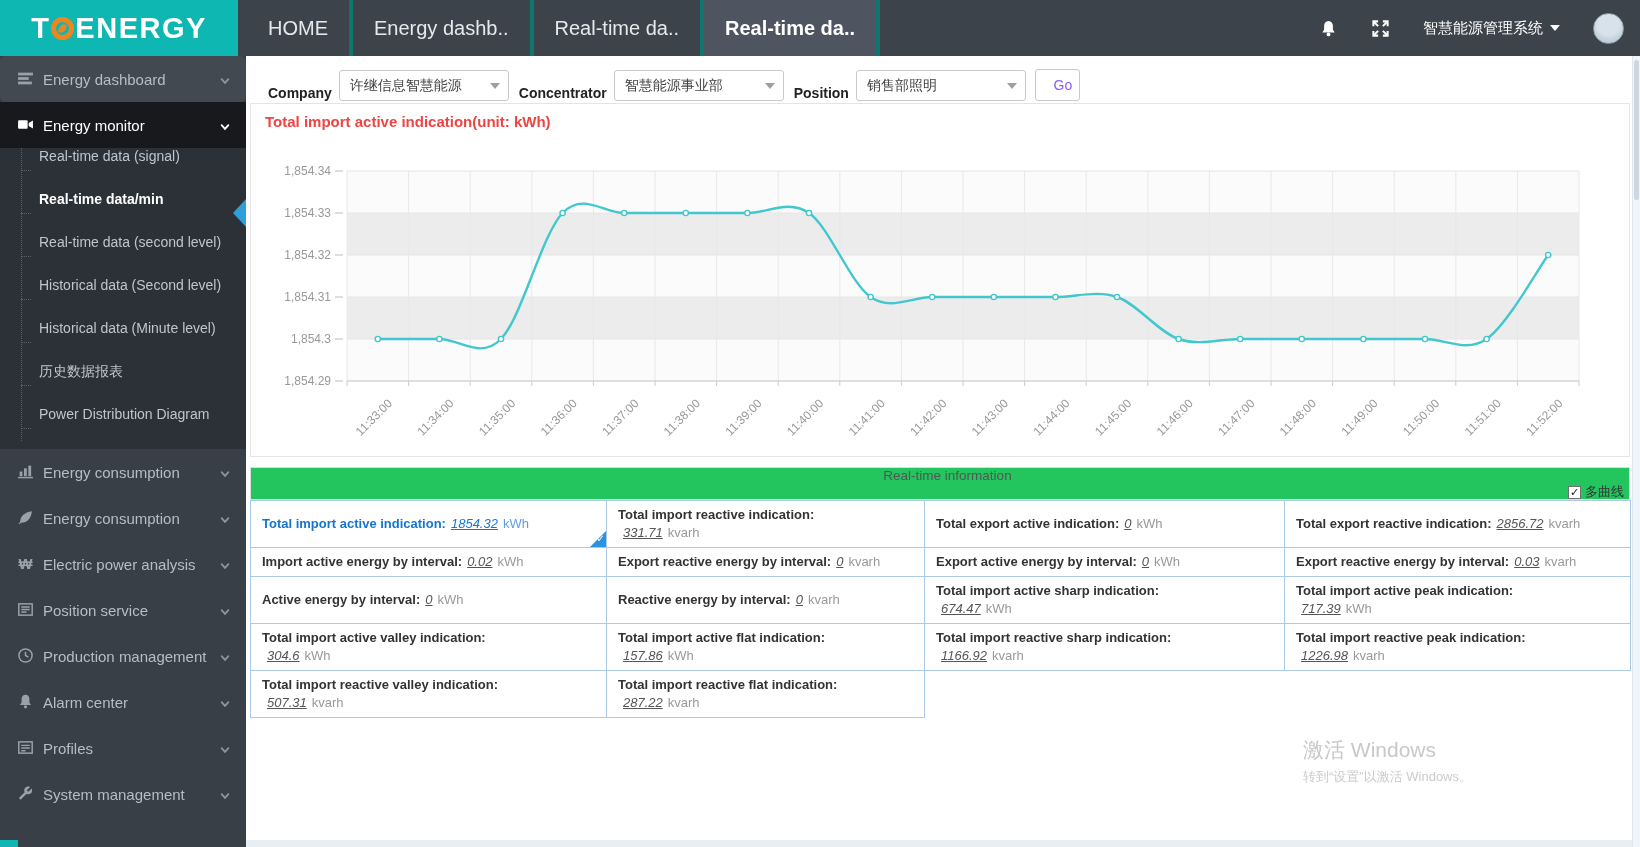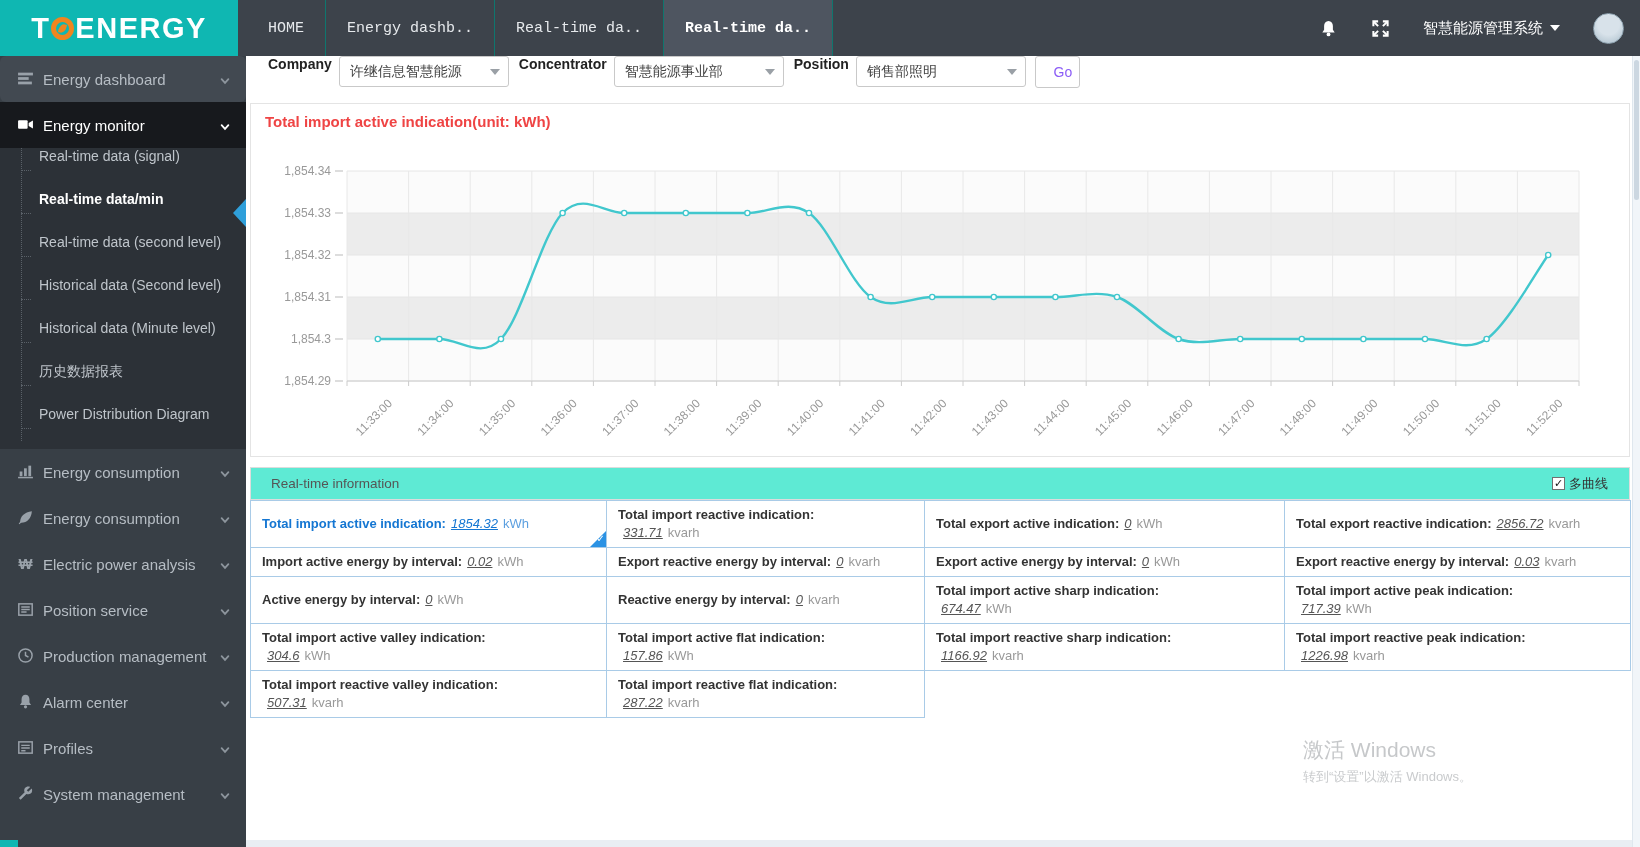--- a/index.html
+++ b/index.html
@@ -9,22 +9,22 @@
 
   
   .hdr { position:absolute; top:0; left:0; right:0; height:56px; background:#3d434b; display:flex; z-index:5; }
   .logo { width:238px; height:56px; background:#0fb7b2; display:flex; align-items:center; justify-content:center;
           color:#fff; font-weight:bold; font-size:29px; letter-spacing:1.5px; }
   .logo .at { display:inline-block; width:23px; height:23px; border:5px solid #f0851e; border-radius:50%;
           margin:0 1px; position:relative; }
   .logo .at i { position:absolute; left:3px; top:2px; width:7px; height:9px; background:#f0851e;
           border-radius:70% 0 70% 0; transform:rotate(15deg); }
   .tabs { display:flex; margin-left:9px; }
-  .tab { display:flex; align-items:center; padding:0 21px; font-size:15px; color:#e6e9ec;
-         border-right:1px solid #0f766e; cursor:pointer; white-space:nowrap;font-family:Liberation Mono, monospace; }
+  .tab { display:flex; align-items:center; padding:0 21px; font-size:20px; color:#e6e9ec;
+         border-right:4px solid #0f766e; cursor:pointer; white-space:nowrap; }
   .tab.active { background:#4e5560; color:#fff; font-weight:bold; }
   .hdr-right { margin-left:auto; display:flex; align-items:center; gap:33px; padding-right:16px; color:#fff; }
   .hicon { width:19px; height:19px; display:flex; }
   .sys-menu { display:flex; align-items:center; gap:7px; font-size:15px; cursor:pointer; }
   .caret { width:0; height:0; border-left:5px solid transparent; border-right:5px solid transparent;
            border-top:6px solid #fff; }
   .avatar { width:31px; height:31px; border-radius:50%;
             background:radial-gradient(circle at 50% 35%, #d8e2ea 0 45%, #a9bdca 100%); border:1px solid #8fa3b0; }
 
   
@@ -42,40 +42,40 @@
               color:#bfc5cb; position:relative; cursor:pointer; white-space:nowrap; }
   .sub-item:before { content:''; position:absolute; left:21px; top:50%; width:10px; border-top:1px dotted #5a6168; }
   .sub-item.active { color:#fff; font-weight:bold; }
   .sub-arrow { position:absolute; right:0; top:50%; margin-top:-14px; width:0; height:0;
                border-top:14px solid transparent; border-bottom:14px solid transparent; border-right:13px solid #2f9fda; }
   .teal-corner { position:absolute; left:0; bottom:0; width:18px; height:7px; background:#0fb7b2; z-index:6; }
 
   
   .main { position:absolute; left:246px; top:56px; width:1386px; height:784px; background:#fff; }
   .filter-bar { position:absolute; left:0; top:0; width:100%; height:45px; background:#fff;
-                display:flex; align-items:flex-start; padding-left:12px; }
+                display:flex; align-items:flex-end; padding-left:12px; }
   .f-label { font-weight:bold; font-size:14px; color:#222; margin:0 7px 0 10px; white-space:nowrap; }
   .select { width:170px; height:31px; border:1px solid #c9c9c9; border-radius:3px; background:#fff;
             display:flex; align-items:center; padding:0 8px 0 10px; font-size:14px; color:#444; cursor:pointer; }
   .sel-text { flex:1; white-space:nowrap; overflow:hidden; }
   .sel-caret { width:0; height:0; border-left:5px solid transparent; border-right:5px solid transparent;
                border-top:6px solid #9aa0a6; }
   .go-btn { width:45px; height:32px; margin-left:9px; border:1px solid #c9c9c9; border-radius:3px;
             background:#fff; font-size:14px; color:#8b5cf6; cursor:pointer; font-family:inherit;padding-left:11px; }
 
   
   .chart-card { position:absolute; left:4px; top:47px; width:1380px; height:354px; background:#fff;
                 border:1px solid #e4e4e4; }
   .chart-title { position:absolute; top:9px; left:14px; font-size:15px; font-weight:bold; color:#ef4444; z-index:2; }
   .chart-card svg { position:absolute; left:0; top:0; }
 
   
   .rt-panel { position:absolute; left:4px; top:411px; width:1380px; }
-  .rt-header { height:33px; background:#5eead4; border:1px solid #dcdcdc; display:flex; align-items:center;
-               padding:0 21px 0 20px; font-size:13.5px; color:#555; }
+  .rt-header { height:33px; background:#22c55e; border:1px solid #dcdcdc; display:flex; align-items:center;
+               padding:0 5px 0 20px; font-size:13.5px; color:#555;flex-direction:column; }
   .multi-curve { margin-left:auto; display:flex; align-items:center; gap:4px; font-size:13px; color:#333; cursor:pointer; }
   .cb { width:13px; height:13px; border:1px solid #707070; background:#fff; display:flex; align-items:center;
         justify-content:center; font-size:11px; font-weight:bold; color:#111; line-height:1; }
   table.rt { border-collapse:collapse; table-layout:fixed; width:1380px; font-size:13px; }
   table.rt td { border:1px solid #a9cbe7; padding:5px 11px; vertical-align:middle; position:relative;
                 line-height:18px; background:#fff; white-space:nowrap; }
   table.rt tr.r1 td { height:42px; }
   table.rt td.wrap { white-space:normal; }
   table.rt td.wrap .lab { display:block; }
   table.rt td.empty { border:none; }

